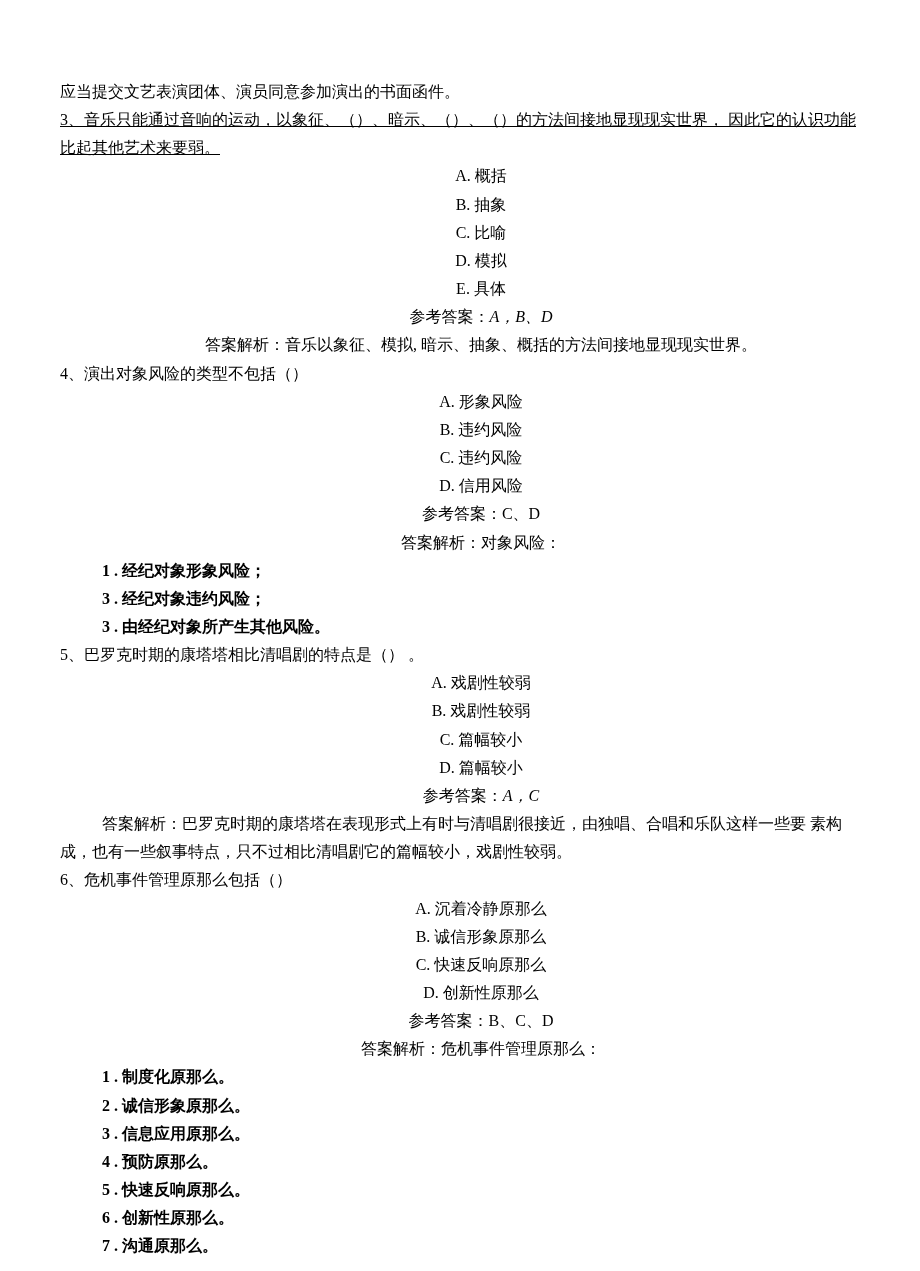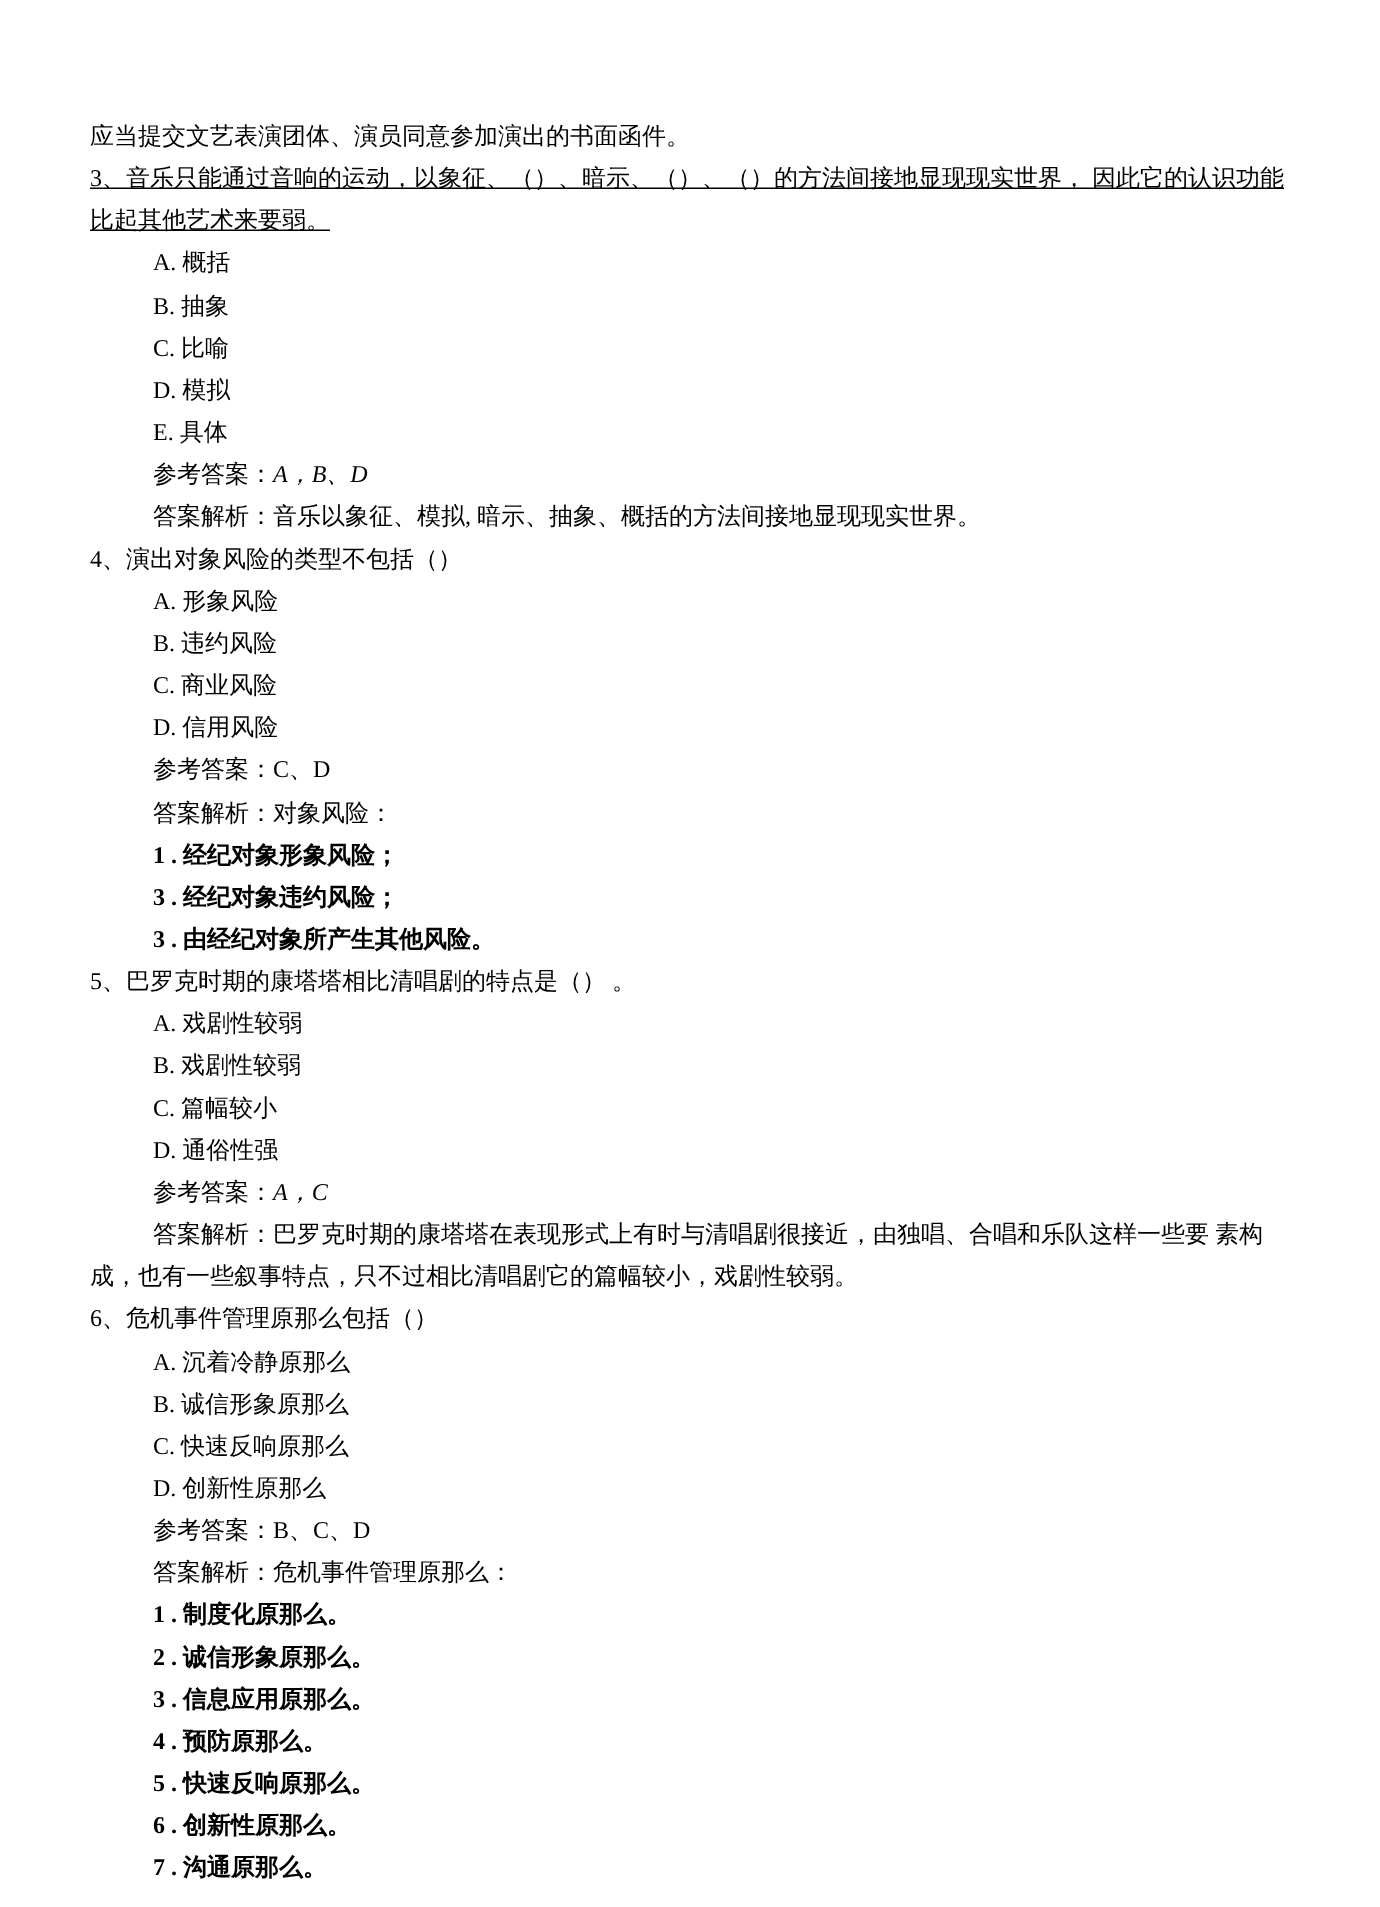--- a/index.html
+++ b/index.html
@@ -7,54 +7,54 @@
       width: 920px;
       min-height: 1271px;
       background: #ffffff;
       font-family: "SimSun", "宋体", serif;
       font-size: 16px;
       color: #000000;
       padding: 78px 60px 40px 60px;
       line-height: 1.76;
     }
     .line { white-space: nowrap; }
-    .indent1 { padding-left: 42px; }
+    .indent1 { padding-left: 42px; text-align: center; }
     .indent2 { padding-left: 42px; font-weight: bold; }
     .italic { font-style: italic; }
   </style>
 </head>
 <body>
 
 <div class="line">应当提交文艺表演团体、演员同意参加演出的书面函件。</div>
 
 <div style="white-space:normal;text-decoration:underline;">3、音乐只能通过音响的运动，以象征、（）、暗示、（）、（）的方法间接地显现现实世界， 因此它的认识功能比起其他艺术来要弱。</div>
 <div class="line indent1">A. 概括</div>
 <div class="line indent1">B. 抽象</div>
 <div class="line indent1">C. 比喻</div>
 <div class="line indent1">D. 模拟</div>
 <div class="line indent1">E. 具体</div>
 <div class="line indent1"><span>参考答案：</span><span class="italic">A，B、D</span></div>
 <div class="line indent1">答案解析：音乐以象征、模拟,  暗示、抽象、概括的方法间接地显现现实世界。</div>
 
 <div class="line">4、演出对象风险的类型不包括（）</div>
 <div class="line indent1">A. 形象风险</div>
 <div class="line indent1">B. 违约风险</div>
-<div class="line indent1">C. 商业风险</div>
+<div class="line indent1">C. 违约风险</div>
 <div class="line indent1">D. 信用风险</div>
 <div class="line indent1">参考答案：C、D</div>
 <div class="line indent1">答案解析：对象风险：</div>
 <div class="line indent2">1  . 经纪对象形象风险；</div>
 <div class="line indent2">3  . 经纪对象违约风险；</div>
 <div class="line indent2">3  . 由经纪对象所产生其他风险。</div>
 
 <div class="line">5、巴罗克时期的康塔塔相比清唱剧的特点是（） 。</div>
 <div class="line indent1">A. 戏剧性较弱</div>
 <div class="line indent1">B. 戏剧性较弱</div>
 <div class="line indent1">C. 篇幅较小</div>
-<div class="line indent1">D. 通俗性强</div>
+<div class="line indent1">D. 篇幅较小</div>
 <div class="line indent1"><span>参考答案：</span><span class="italic">A，C</span></div>
 <div style="white-space: normal; padding-left: 0px; text-indent: 42px; font-family: Liberation Serif, serif;">答案解析：巴罗克时期的康塔塔在表现形式上有时与清唱剧很接近，由独唱、合唱和乐队这样一些要  素构成，也有一些叙事特点，只不过相比清唱剧它的篇幅较小，戏剧性较弱。</div>
 
 <div class="line">6、危机事件管理原那么包括（）</div>
 <div class="line indent1">A. 沉着冷静原那么</div>
 <div class="line indent1">B. 诚信形象原那么</div>
 <div class="line indent1">C. 快速反响原那么</div>
 <div class="line indent1">D. 创新性原那么</div>
 <div class="line indent1">参考答案：B、C、D</div>
 <div class="line indent1">答案解析：危机事件管理原那么：</div>

